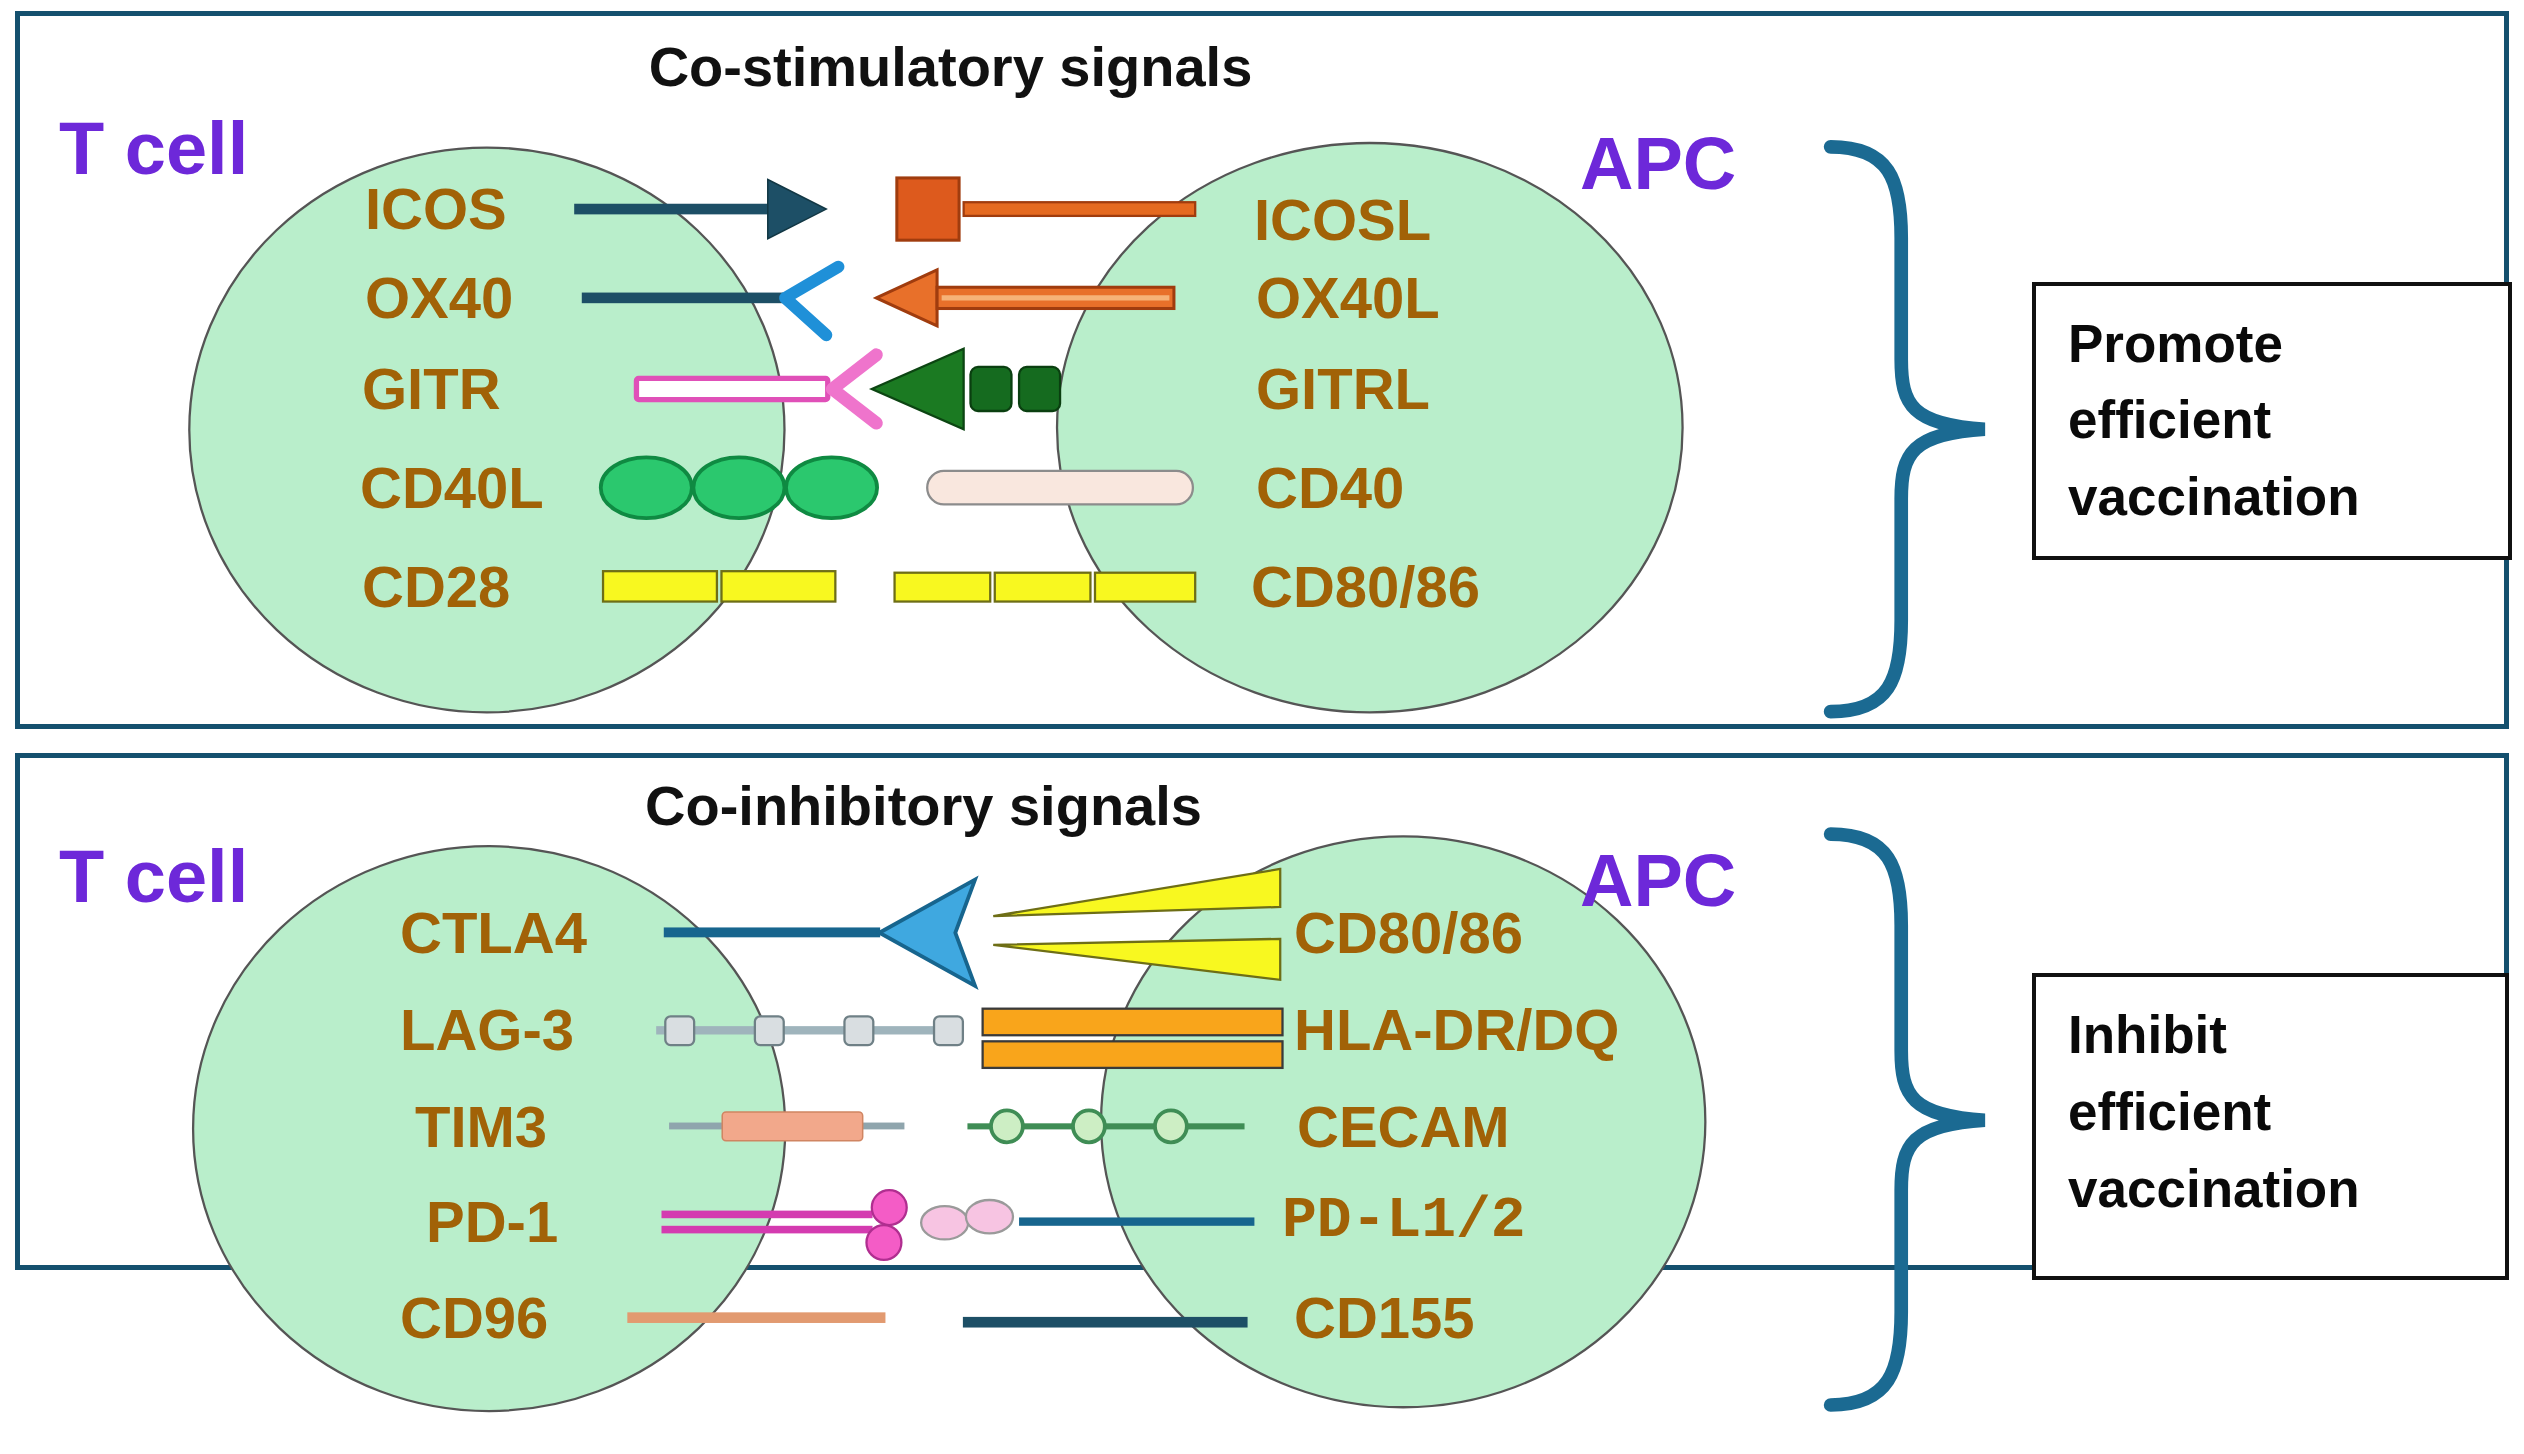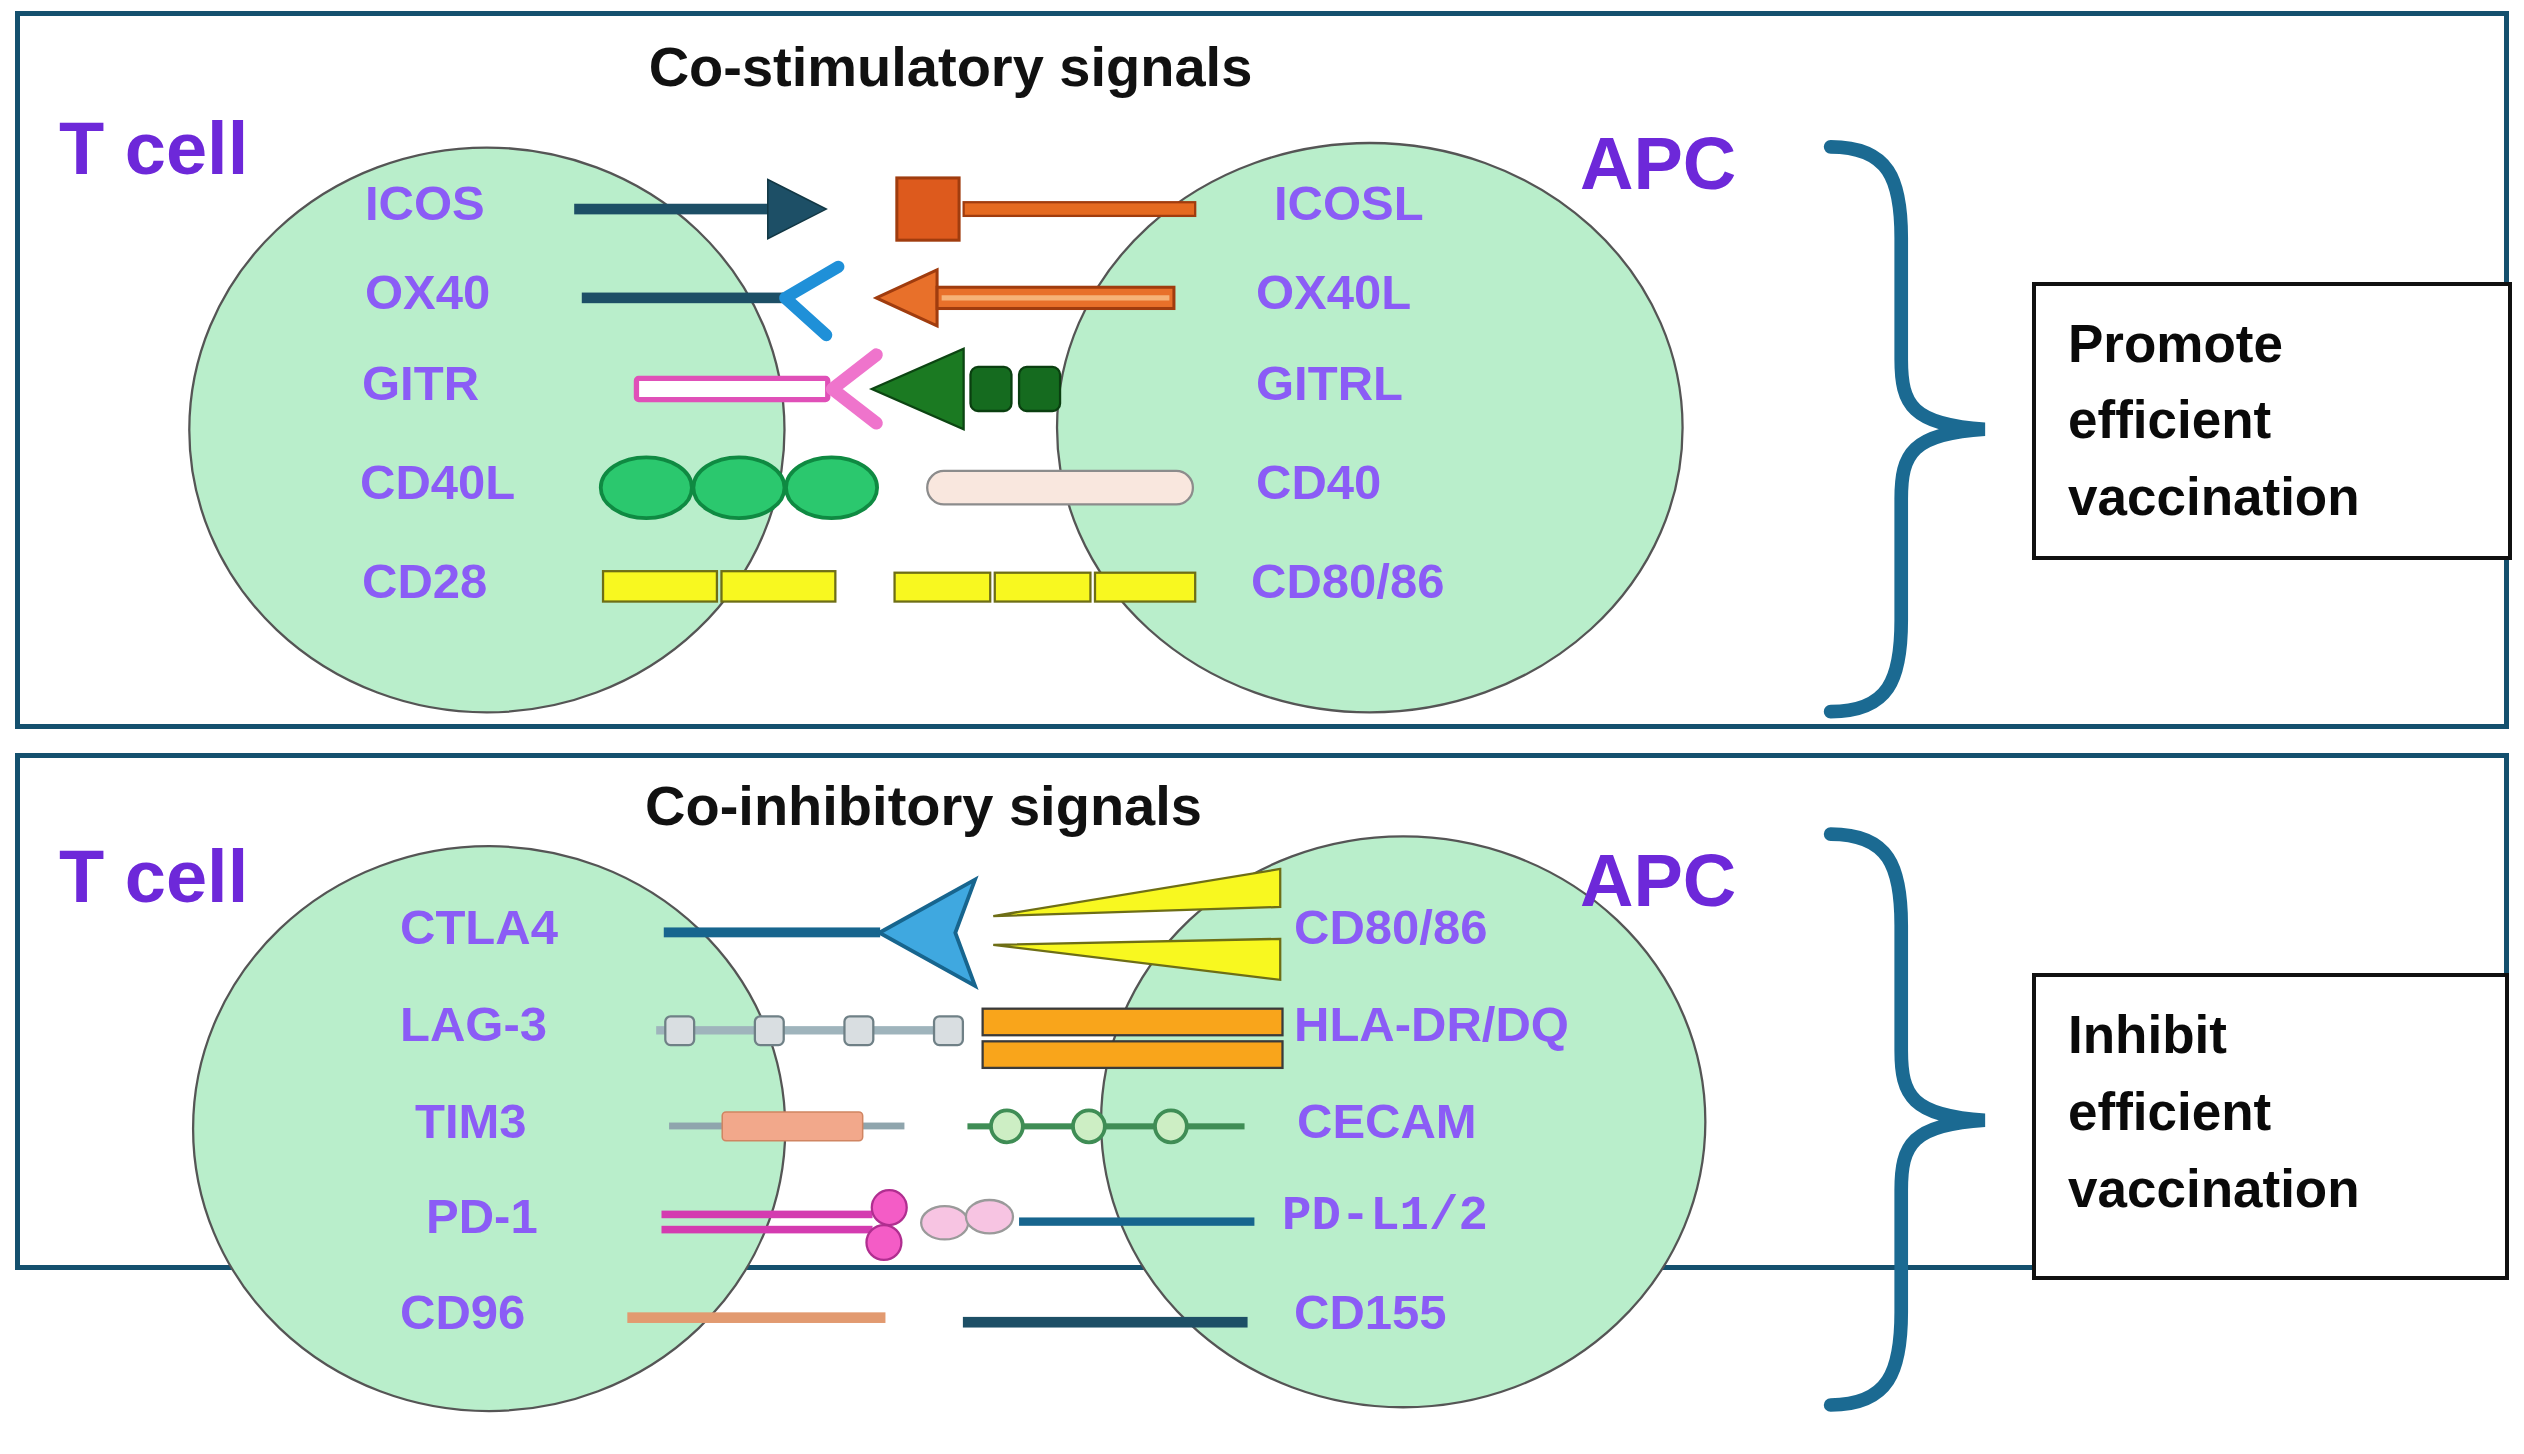--- a/index.html
+++ b/index.html
@@ -26,21 +26,21 @@
     z-index:3;
   }
   .cell-label {
     position:absolute;
     font-size:74px; font-weight:700; color:#6d28d9;
     white-space:nowrap;
     z-index:3;
   }
   .mol-label {
     position:absolute;
-    font-size:49px; font-weight:700; color:#8b5cf6;
+    font-size:58px; font-weight:700; color:#a16207;
     white-space:nowrap;
     z-index:3;
   }
   .outcome-box {
     position:absolute;
     border:4.6px solid #111;
     background:#fff;
     box-sizing:border-box;
     z-index:3;
   }
@@ -121,21 +121,21 @@
 
     <div class="cell-label" style="left:39px; top:90px;">T cell</div>
     <div class="cell-label" style="left:1560px; top:105px;">APC</div>
 
     <div class="mol-label" style="left:345px; top:159px;">ICOS</div>
     <div class="mol-label" style="left:345px; top:248px;">OX40</div>
     <div class="mol-label" style="left:342px; top:339px;">GITR</div>
     <div class="mol-label" style="left:340px; top:438px;">CD40L</div>
     <div class="mol-label" style="left:342px; top:537px;">CD28</div>
 
-    <div class="mol-label" style="left:1234px; top:159px;margin-left:20px;">ICOSL</div>
+    <div class="mol-label" style="left:1234px; top:170px;">ICOSL</div>
     <div class="mol-label" style="left:1236px; top:248px;">OX40L</div>
     <div class="mol-label" style="left:1236px; top:339px;">GITRL</div>
     <div class="mol-label" style="left:1236px; top:438px;">CD40</div>
     <div class="mol-label" style="left:1231px; top:537px;">CD80/86</div>
 
     <div class="outcome-box" style="left:2012px; top:266px; width:480px; height:278px;">
       <span class="outcome-text">Promote
 efficient
 vaccination</span>
     </div>

